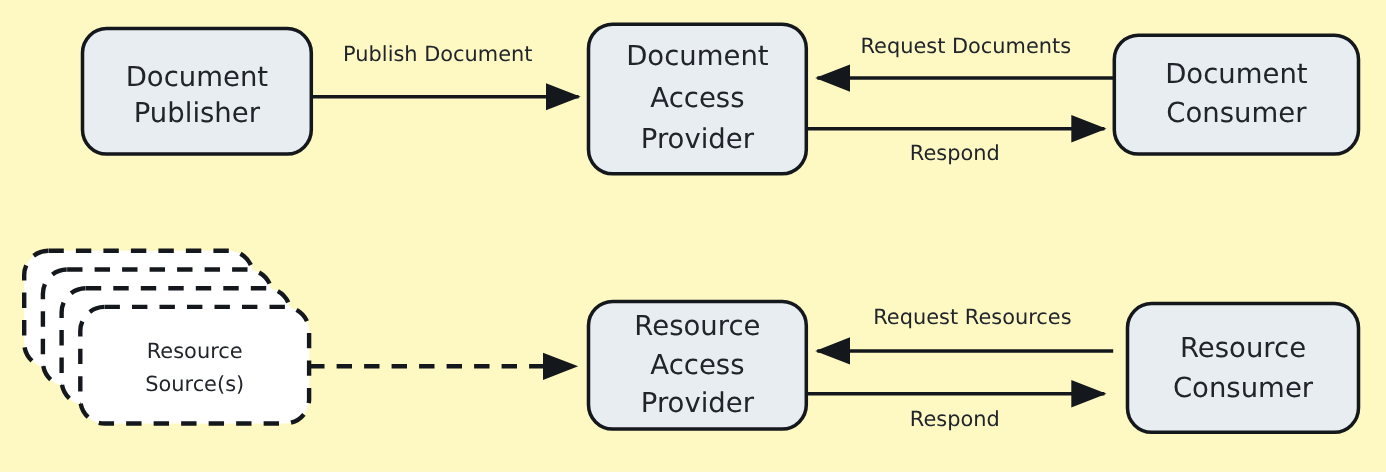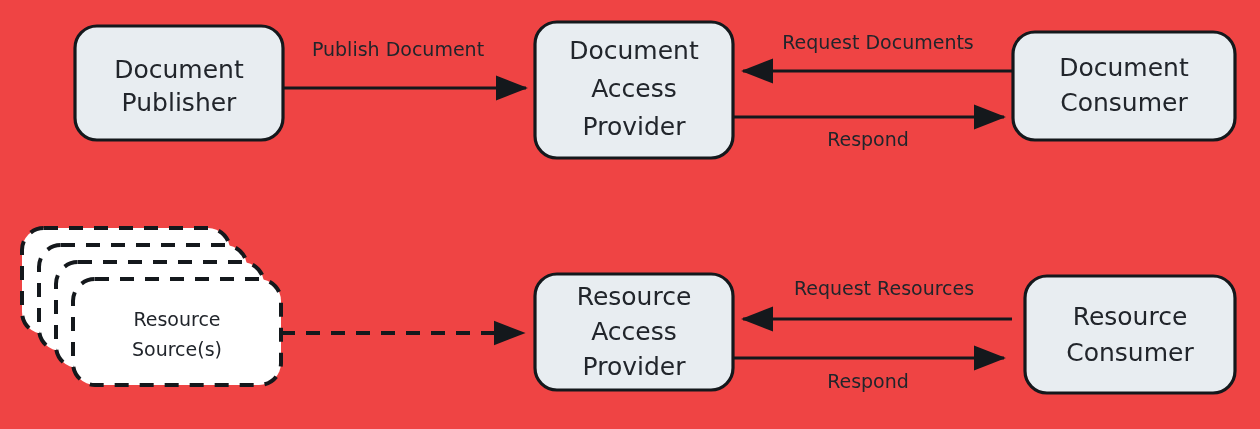--- a/index.html
+++ b/index.html
@@ -4,21 +4,21 @@
 <style>
   html, body {
     margin: 0;
     padding: 0;
     background: #ffffff;
   }
   #diagram-root {
     position: relative;
     width: 1260px;
     height: 429px;
-    background: #ef4444;
+    background: #fef9c3;
     font-family: "DejaVu Sans", sans-serif;
     overflow: hidden;
   }
   svg#diagram-svg {
     display: block;
     width: 1260px;
     height: 429px;
   }
   .node-shape {
     fill: #e8edf1;

